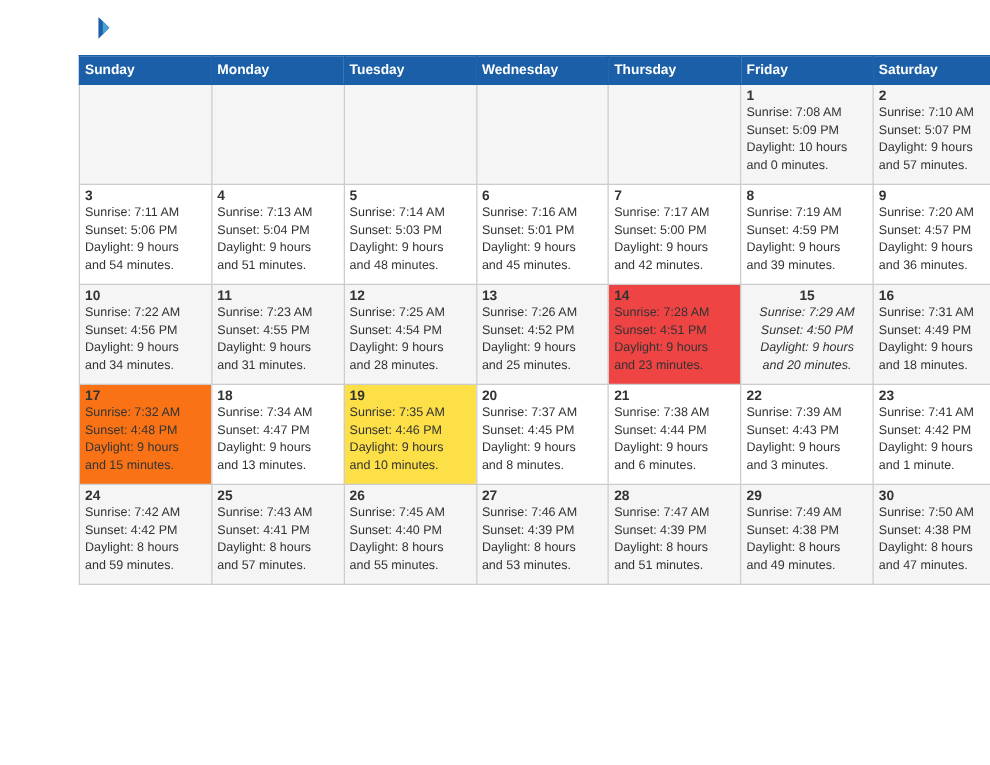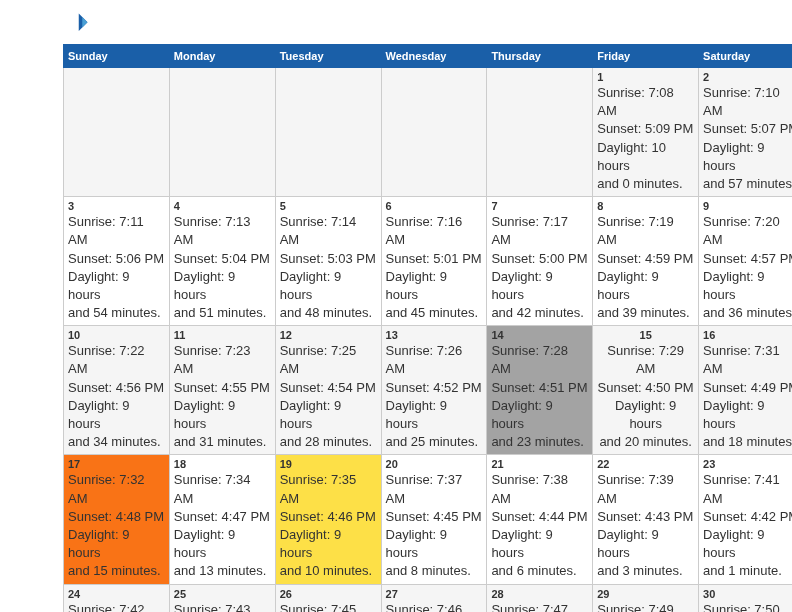--- a/index.html
+++ b/index.html
@@ -79,21 +79,21 @@
     .calendar-table tr:nth-child(even) td {
       background: #fff;
     }
     .day-number {
       font-weight: bold;
       font-size: 11px;
       display: block;
       margin-bottom: 1px;
     }
     .day-info {
-      font-size: 13px;
+      font-size: 10px;
       color: #333;
       line-height: 1.4;
     }
     .empty-cell {
       background: #f5f5f5 !important;
     }
   </style>
 </head>
 <body>
 
@@ -222,30 +222,30 @@
 Daylight: 9 hours
 and 28 minutes.</div>
           </td>
           <td style="background: rgb(245, 245, 245);">
             <span class="day-number">13</span>
             <div class="day-info" style="white-space: pre-line;">Sunrise: 7:26 AM
 Sunset: 4:52 PM
 Daylight: 9 hours
 and 25 minutes.</div>
           </td>
-          <td style="background: #a3a3a3;">
+          <td style="background: #ef4444;">
             <span class="day-number">14</span>
             <div class="day-info" style="white-space: pre-line;">Sunrise: 7:28 AM
 Sunset: 4:51 PM
 Daylight: 9 hours
 and 23 minutes.</div>
           </td>
           <td style="background: rgb(245, 245, 245); text-align: center;">
             <span class="day-number">15</span>
-            <div class="day-info" style="white-space: pre-line;">Sunrise: 7:29 AM
+            <div class="day-info" style="white-space: pre-line; font-style: italic;">Sunrise: 7:29 AM
 Sunset: 4:50 PM
 Daylight: 9 hours
 and 20 minutes.</div>
           </td>
           <td style="background: rgb(245, 245, 245);">
             <span class="day-number">16</span>
             <div class="day-info" style="white-space: pre-line;">Sunrise: 7:31 AM
 Sunset: 4:49 PM
 Daylight: 9 hours
 and 18 minutes.</div>

